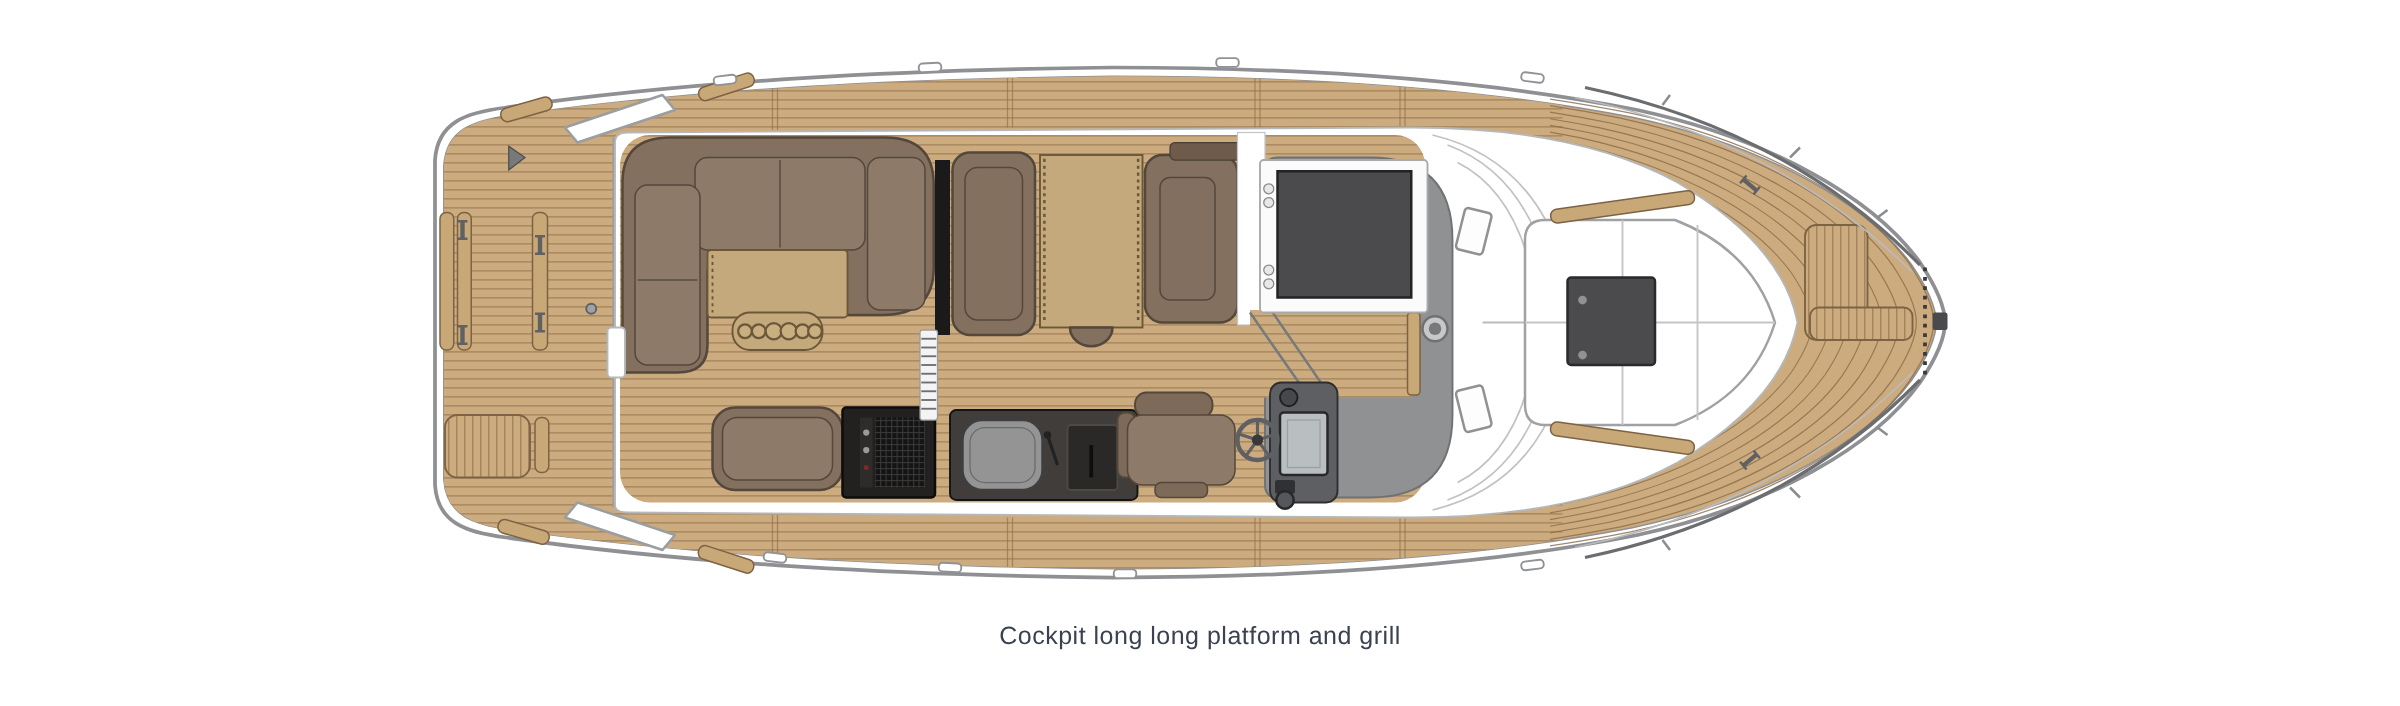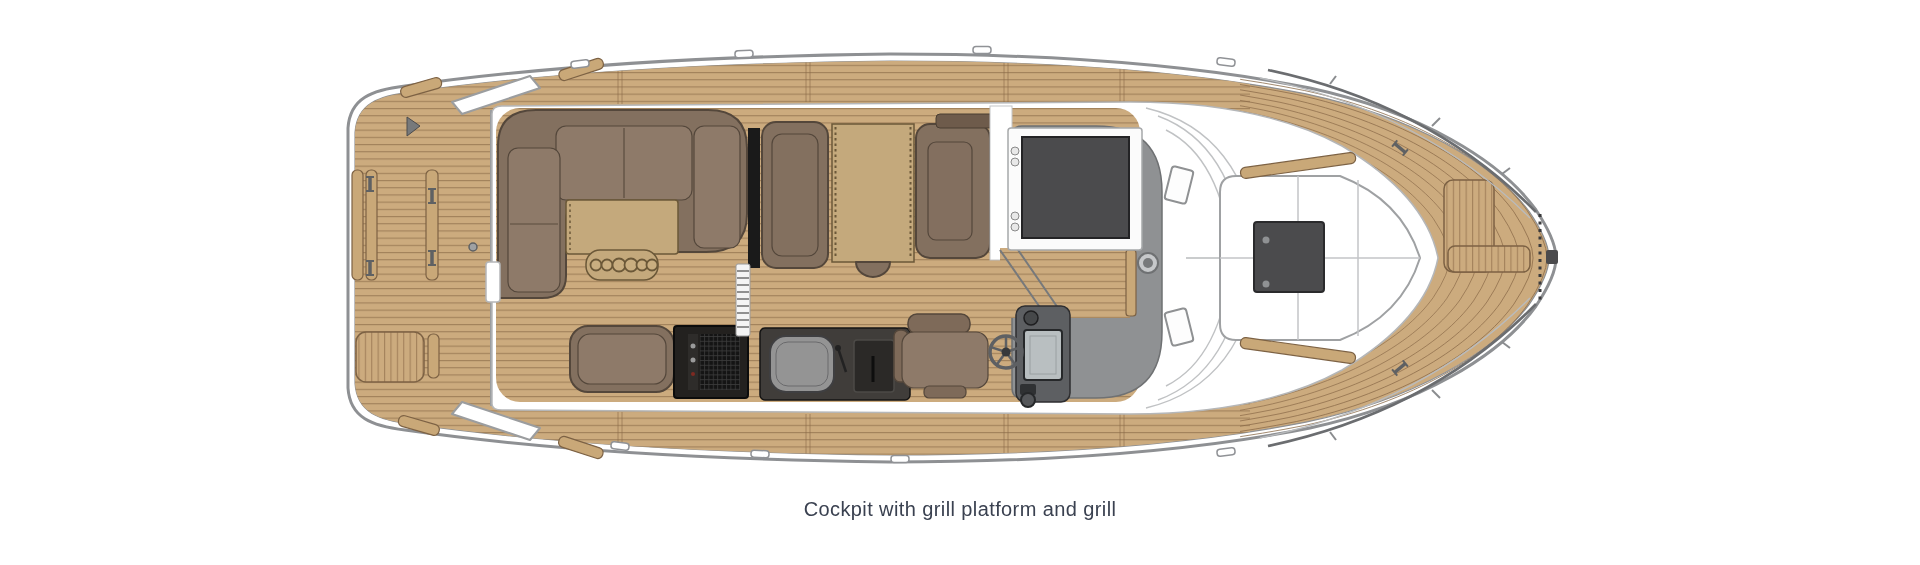--- a/index.html
+++ b/index.html
@@ -297,15 +297,15 @@
     <rect x="735" y="50.5" width="18" height="7" rx="3" transform="rotate(-3 744 54)"></rect>
     <rect x="973" y="46.5" width="18" height="7" rx="3"></rect>
     <rect x="1217" y="58.5" width="18" height="7" rx="3" transform="rotate(7 1226 62)"></rect>
     <rect x="611" y="442.5" width="18" height="7" rx="3" transform="rotate(7 620 446)"></rect>
     <rect x="751" y="450.5" width="18" height="7" rx="3" transform="rotate(3 760 454)"></rect>
     <rect x="891" y="455.5" width="18" height="7" rx="3"></rect>
     <rect x="1217" y="448.5" width="18" height="7" rx="3" transform="rotate(-7 1226 452)"></rect>
   </g>
 </svg>
 
-<div class="caption">Cockpit with grill platform and grill</div>
+<div class="caption">Cockpit long long platform and grill</div>
 
 </div>
 
 </body></html>

